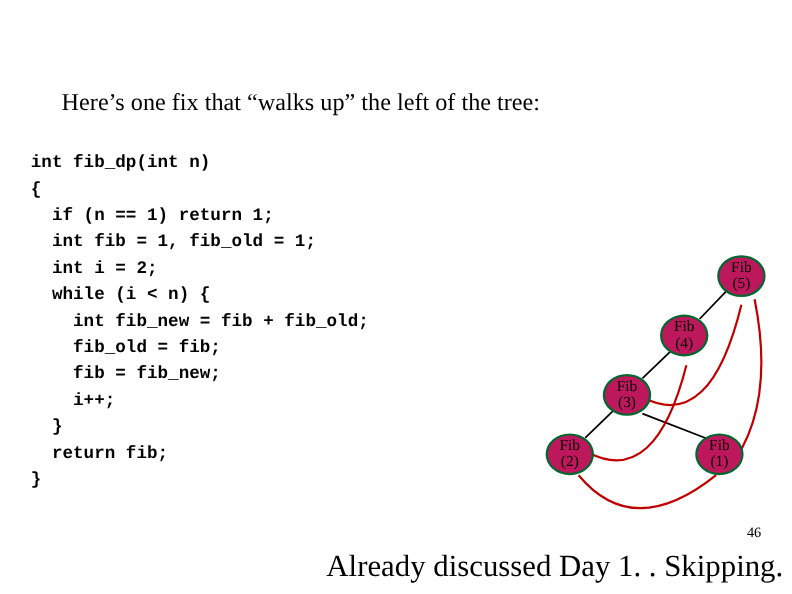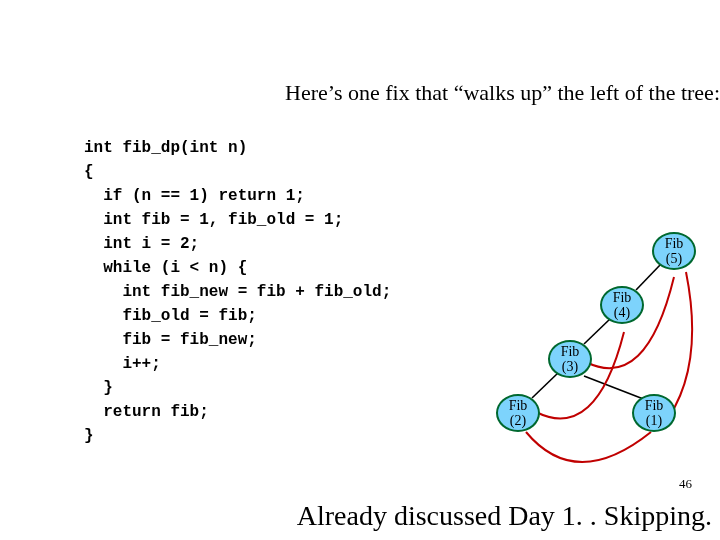--- a/index.html
+++ b/index.html
@@ -14,44 +14,43 @@
   }
   .title {
     text-align: center;
     font-size: 32px;
     line-height: 1.2;
     padding-top: 28px;
     font-weight: normal;
   }
   .intro {
     font-size: 22px;
-    padding: 14px 0 6px 56px;
-    text-align: right;
+    padding: 14px 13px 6px 56px;
   }
   .code {
     font-family: "Courier New", Courier, monospace;
     font-weight: bold;
     font-size: 16px;
     line-height: 1.5;
     white-space: pre;
-    padding-left: 84px;
+    padding-left: 28px;
   }
   .diagram {
     position: absolute;
     right: 24px;
     top: 232px;
     width: 260px;
     height: 240px;
   }
   .node {
     position: absolute;
     width: 44px;
     height: 38px;
     border: 2px solid #00682f;
-    background: #7dd3fc;
+    background: #be185d;
     border-radius: 50%;
     font-size: 14px;
     line-height: 1.1;
     text-align: center;
     display: flex;
     flex-direction: column;
     justify-content: center;
     font-family: "Times New Roman", Times, serif;
   }
   .n5 { right: 0; top: 0; }

